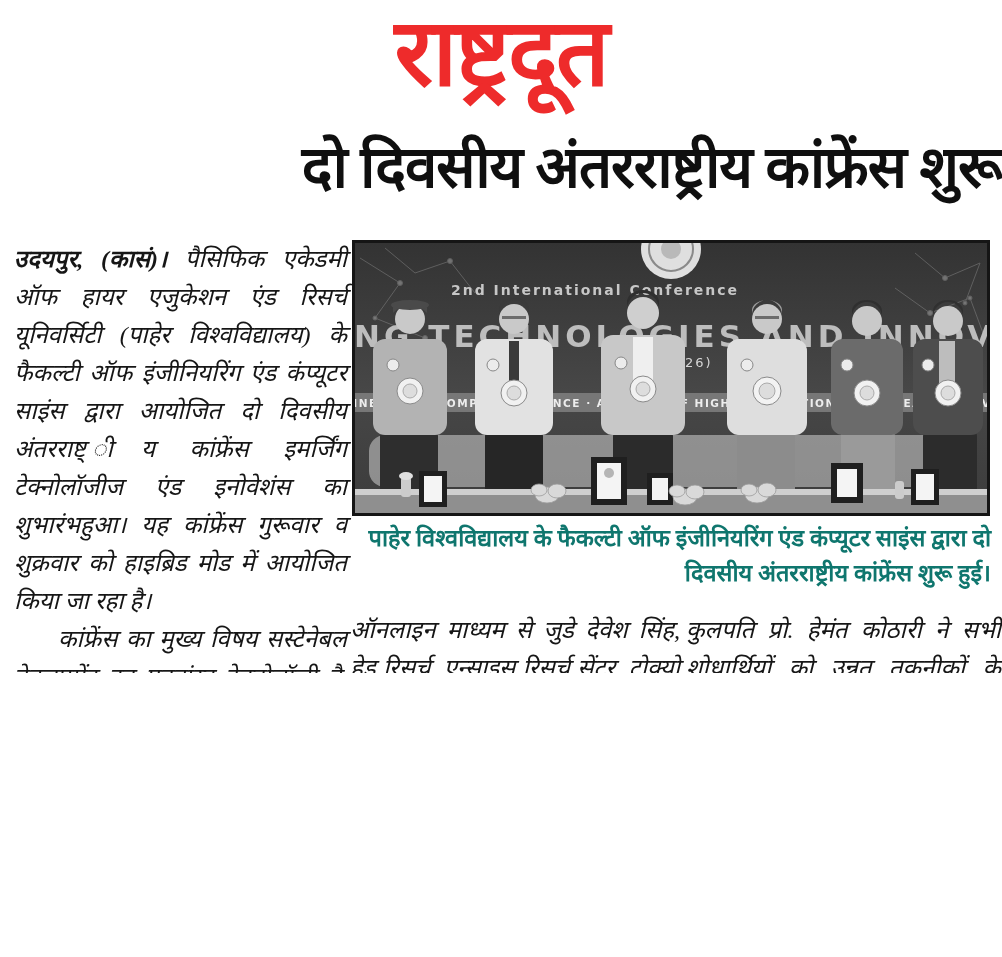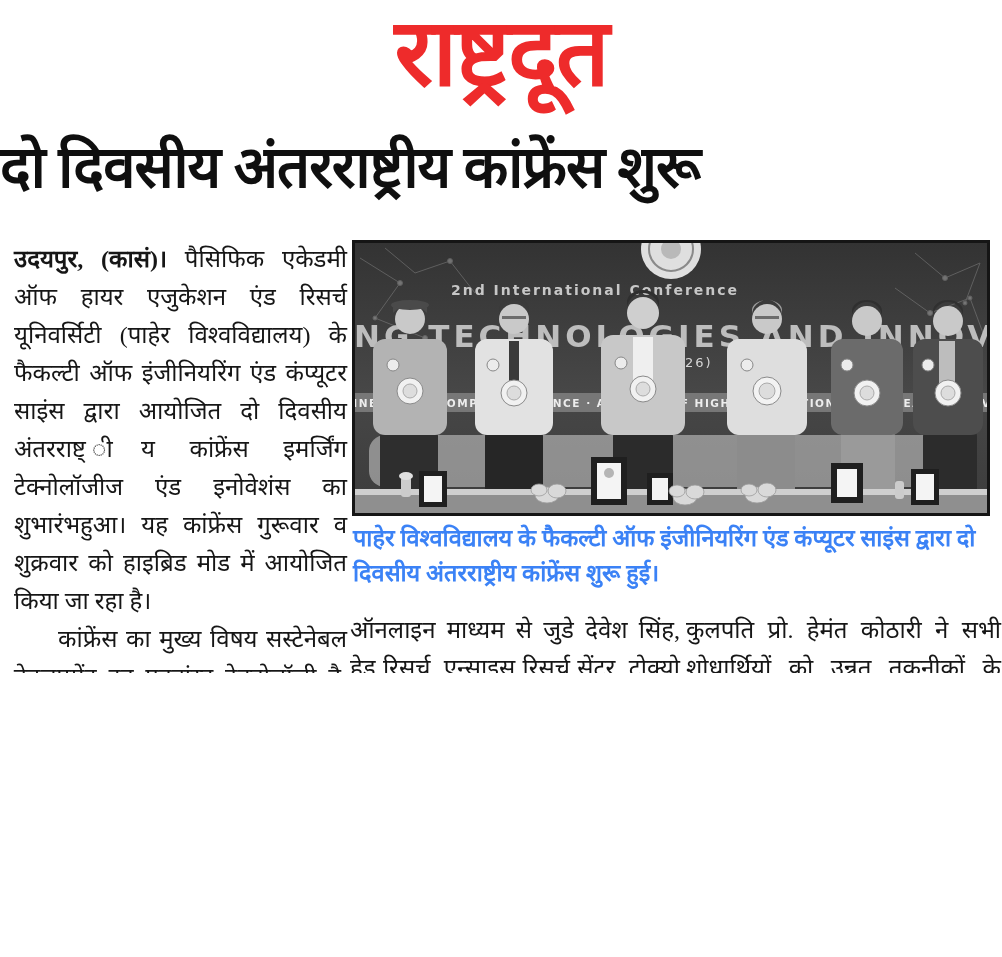--- a/index.html
+++ b/index.html
@@ -5,36 +5,36 @@
   html,body{margin:0;padding:0;background:#ffffff;}
   .page{
     position:relative;width:1002px;height:673px;background:#ffffff;overflow:hidden;
     font-family:"Liberation Serif","DejaVu Serif",serif;color:#141414;
   }
   .masthead{
     position:absolute;top:4px;left:0;width:100%;margin:0;text-align:center;
     font-size:94px;font-weight:bold;color:#ee2b2b;line-height:1.05;letter-spacing:-2px;
   }
   .headline{
-    position:absolute;top:133px;left:0;width:100%;margin:0;text-align:left;
+    position:absolute;top:133px;left:0;width:100%;margin:0;text-align:right;
     font-size:58px;font-weight:bold;color:#0f0f0f;line-height:1.2;letter-spacing:-1px;
   }
   .col{position:absolute;text-align:justify;font-size:24px;line-height:38px;color:#161616;}
-  .col p{margin:0;}
+  .col p{margin:0;font-style:italic;}
   .col-left{left:14px;top:240px;width:333px;}
   .col-left .indent{text-indent:44px;}
   .dateline{font-weight:bold;}
   .photo-frame{
     position:absolute;left:352px;top:240px;width:632px;height:270px;
     border:3px solid #151515;background:#eab308;overflow:hidden;
   }
   .photo-frame svg{display:block;}
   .caption{
     position:absolute;left:353px;top:521px;width:638px;
-    font-size:23.5px;font-weight:bold;line-height:35px;color:#3b82f6;text-align:left;
+    font-size:23.5px;font-weight:bold;line-height:35px;color:#0f766e;text-align:right;
   }
   .col-mid{left:350px;top:611px;width:330px;}
   .col-right{left:686px;top:611px;width:315px;}
   .svg-txt{font-family:"DejaVu Sans","Liberation Sans",sans-serif;}
 </style>
 </head>
 <body>
 
 <div class="page">
 

